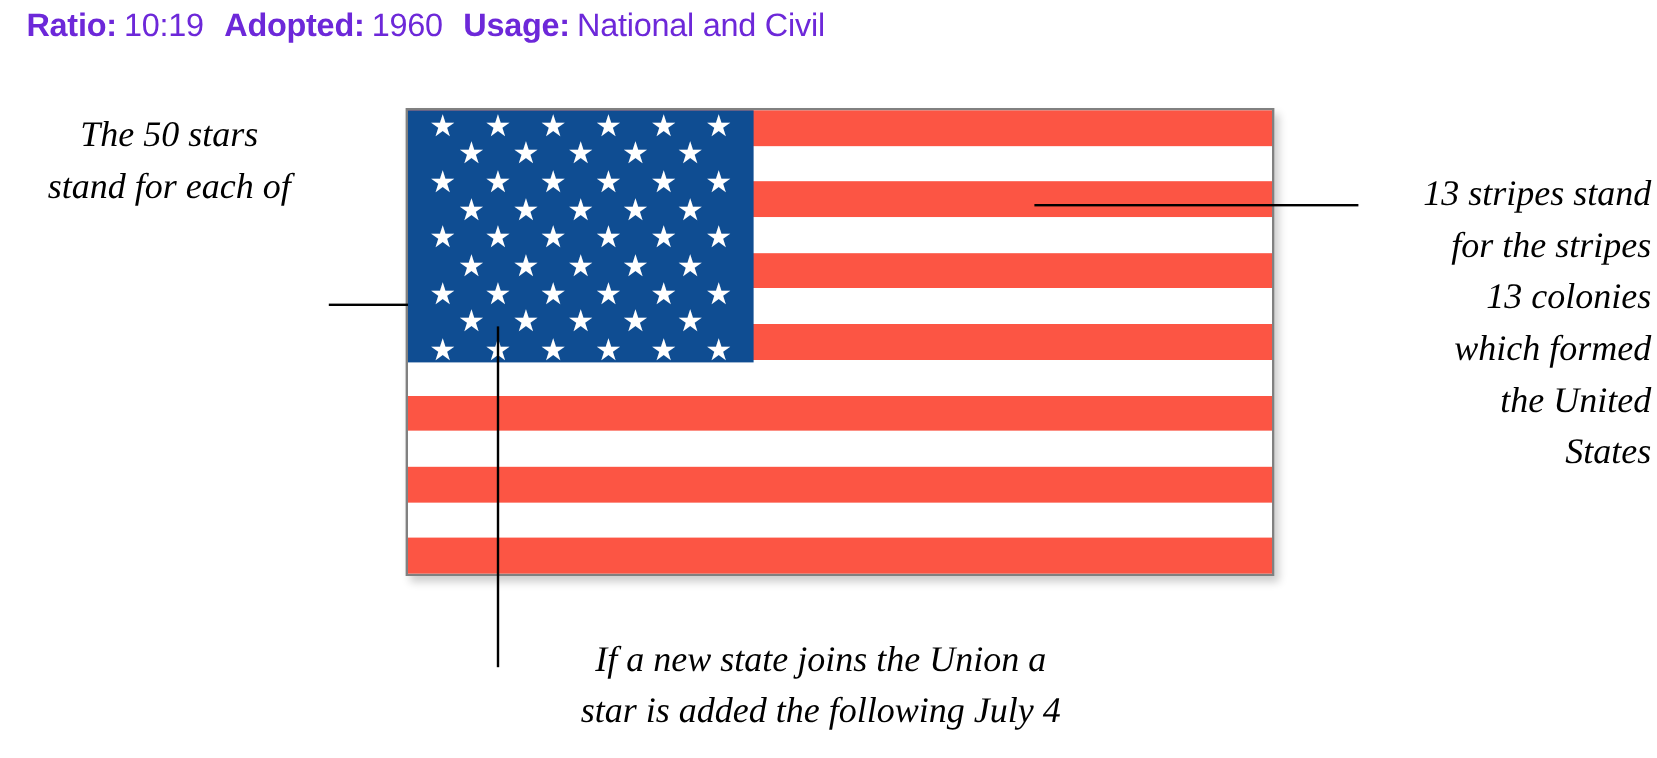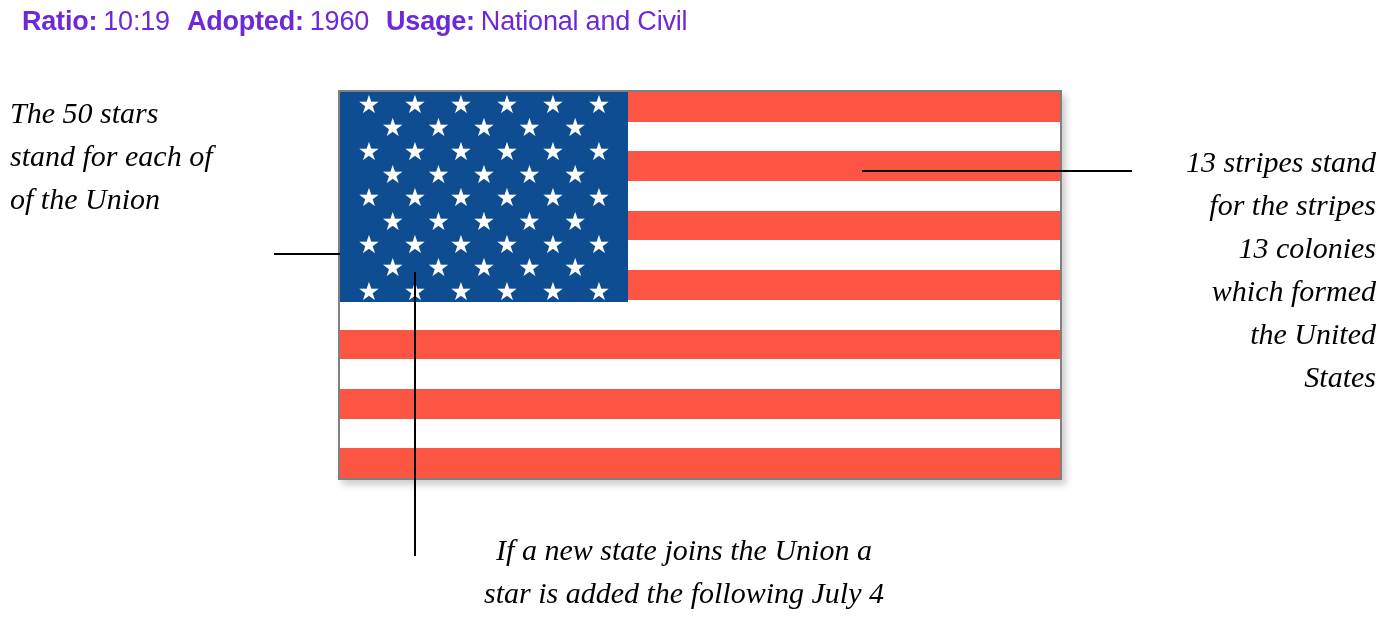--- a/index.html
+++ b/index.html
@@ -125,21 +125,21 @@
     font-family: "Liberation Serif", "DejaVu Serif", serif;
     font-style: italic;
     font-size: 30px;
     line-height: 43px;
     color: #000000;
   }
   #annotation-stars {
     left: 10px;
     top: 91px;
     width: 262px;
-    text-align: left;
+    text-align: center;
   }
   #annotation-stripes {
     left: 1136px;
     top: 140px;
     width: 240px;
     text-align: right;
   }
   #annotation-newstate {
     left: 424px;
     top: 528px;
@@ -246,21 +246,20 @@
     </div>
 </div>
 
 <div class="leader" id="leader-left"></div>
 <div class="leader" id="leader-right"></div>
 <div class="leader" id="leader-bottom"></div>
 
 <div class="annotation" id="annotation-stars">
     <span class="line">The 50 stars</span>
     <span class="line">stand for each of</span>
-    <span class="line">of the Union</span>
   </div>
 <div class="annotation" id="annotation-stripes">
     <span class="line">13 stripes stand</span>
     <span class="line">for the stripes</span>
     <span class="line">13 colonies</span>
     <span class="line">which formed</span>
     <span class="line">the United</span>
     <span class="line">States</span>
   </div>
 <div class="annotation" id="annotation-newstate">

